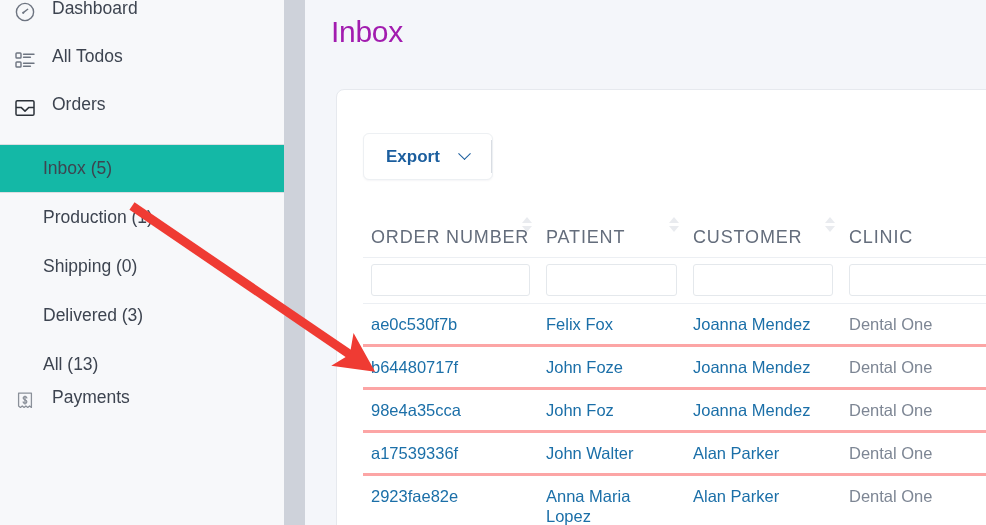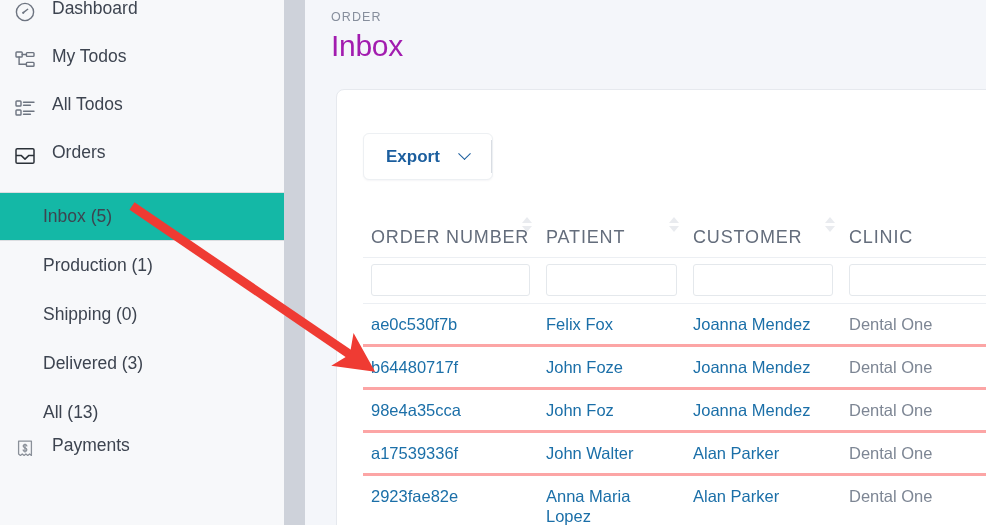--- a/index.html
+++ b/index.html
@@ -191,32 +191,20 @@
         <span class="ico">
           <svg width="24" height="24" viewBox="0 0 24 24" fill="none" stroke="#6d7480" stroke-width="1.4">
             <circle cx="12" cy="12" r="8.6"></circle>
             <path d="M14.7 9.3 L10.6 12.4" stroke-linecap="round"></path>
             <circle cx="10.2" cy="12.8" r="1.15" fill="#6d7480" stroke="none"></circle>
           </svg>
         </span>
         <span class="lbl">Dashboard</span>
       </div>
 
-      <div class="nav-item">
-        <span class="ico">
-          <svg width="24" height="24" viewBox="0 0 24 24" fill="none" stroke="#6d7480" stroke-width="1.4">
-            <rect x="3" y="4" width="6.2" height="5" rx="0.8"></rect>
-            <rect x="13.4" y="4.6" width="7.6" height="3.8" rx="0.8"></rect>
-            <rect x="13.4" y="14.4" width="7.6" height="3.8" rx="0.8"></rect>
-            <path d="M6.1 9 V16.3 H13.4" stroke-linecap="round"></path>
-            <path d="M9.2 6.5 H13.4" stroke-linecap="round"></path>
-          </svg>
-        </span>
-        <span class="lbl">My Todos</span>
-      </div>
 
       <div class="nav-item">
         <span class="ico">
           <svg width="24" height="24" viewBox="0 0 24 24" fill="none" stroke="#6d7480" stroke-width="1.4">
             <rect x="3" y="5" width="5" height="5" rx="0.8"></rect>
             <rect x="3" y="14" width="5" height="5" rx="0.8"></rect>
             <path d="M10.5 6.2 H21" stroke-linecap="round"></path>
             <path d="M10.5 9.2 H17.4" stroke-linecap="round"></path>
             <path d="M10.5 15.2 H21" stroke-linecap="round"></path>
             <path d="M10.5 18.2 H17.4" stroke-linecap="round"></path>
@@ -266,21 +254,20 @@
       <span class="lbl">Payments</span>
     </div>
 
   </nav>
 
   <div id="divider-strip"></div>
 
   <main id="main">
 
     <div id="page-head">
-      <div id="eyebrow">ORDER</div>
       <h1 id="page-title">Inbox</h1>
     </div>
 
     <section id="card">
 
       <div id="toolbar">
         <button class="tb-btn">
           <span>Export</span>
           <span class="chev"></span>
         </button>

